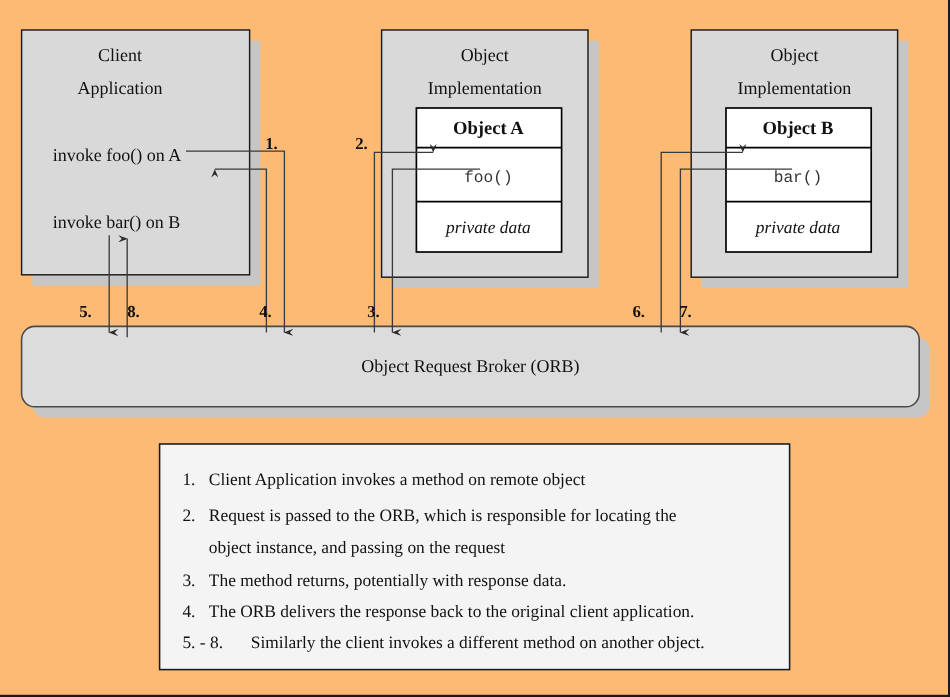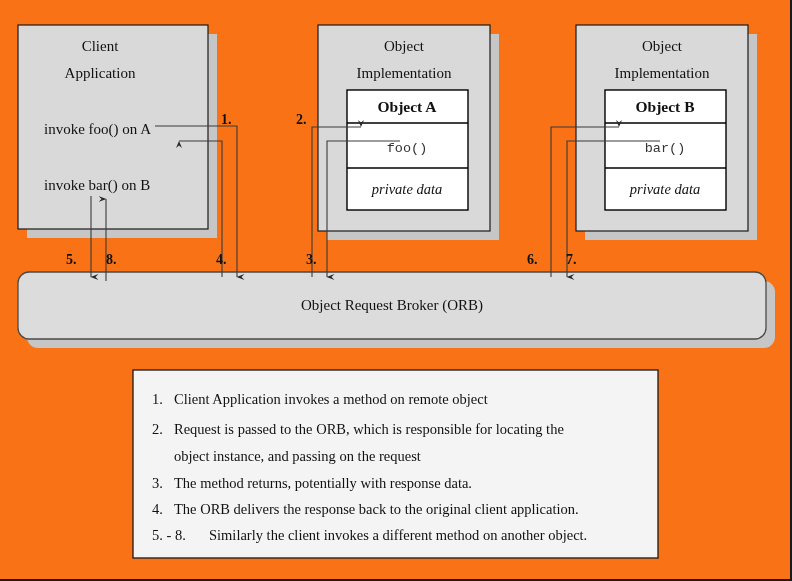--- a/index.html
+++ b/index.html
@@ -4,21 +4,21 @@
 <style>
   html, body {
     margin: 0;
     padding: 0;
     background: #ffffff;
   }
   #canvas {
     position: relative;
     width: 792px;
     height: 581px;
-    background: #f97316;
+    background: #fdba74;
     border-right: 2px solid #1a1a1a;
     border-bottom: 2px solid #1a1a1a;
     box-sizing: border-box;
     overflow: hidden;
     font-family: "Liberation Serif", "DejaVu Serif", serif;
   }
   #diagram {
     position: absolute;
     left: 0; top: 0;
     width: 792px;

